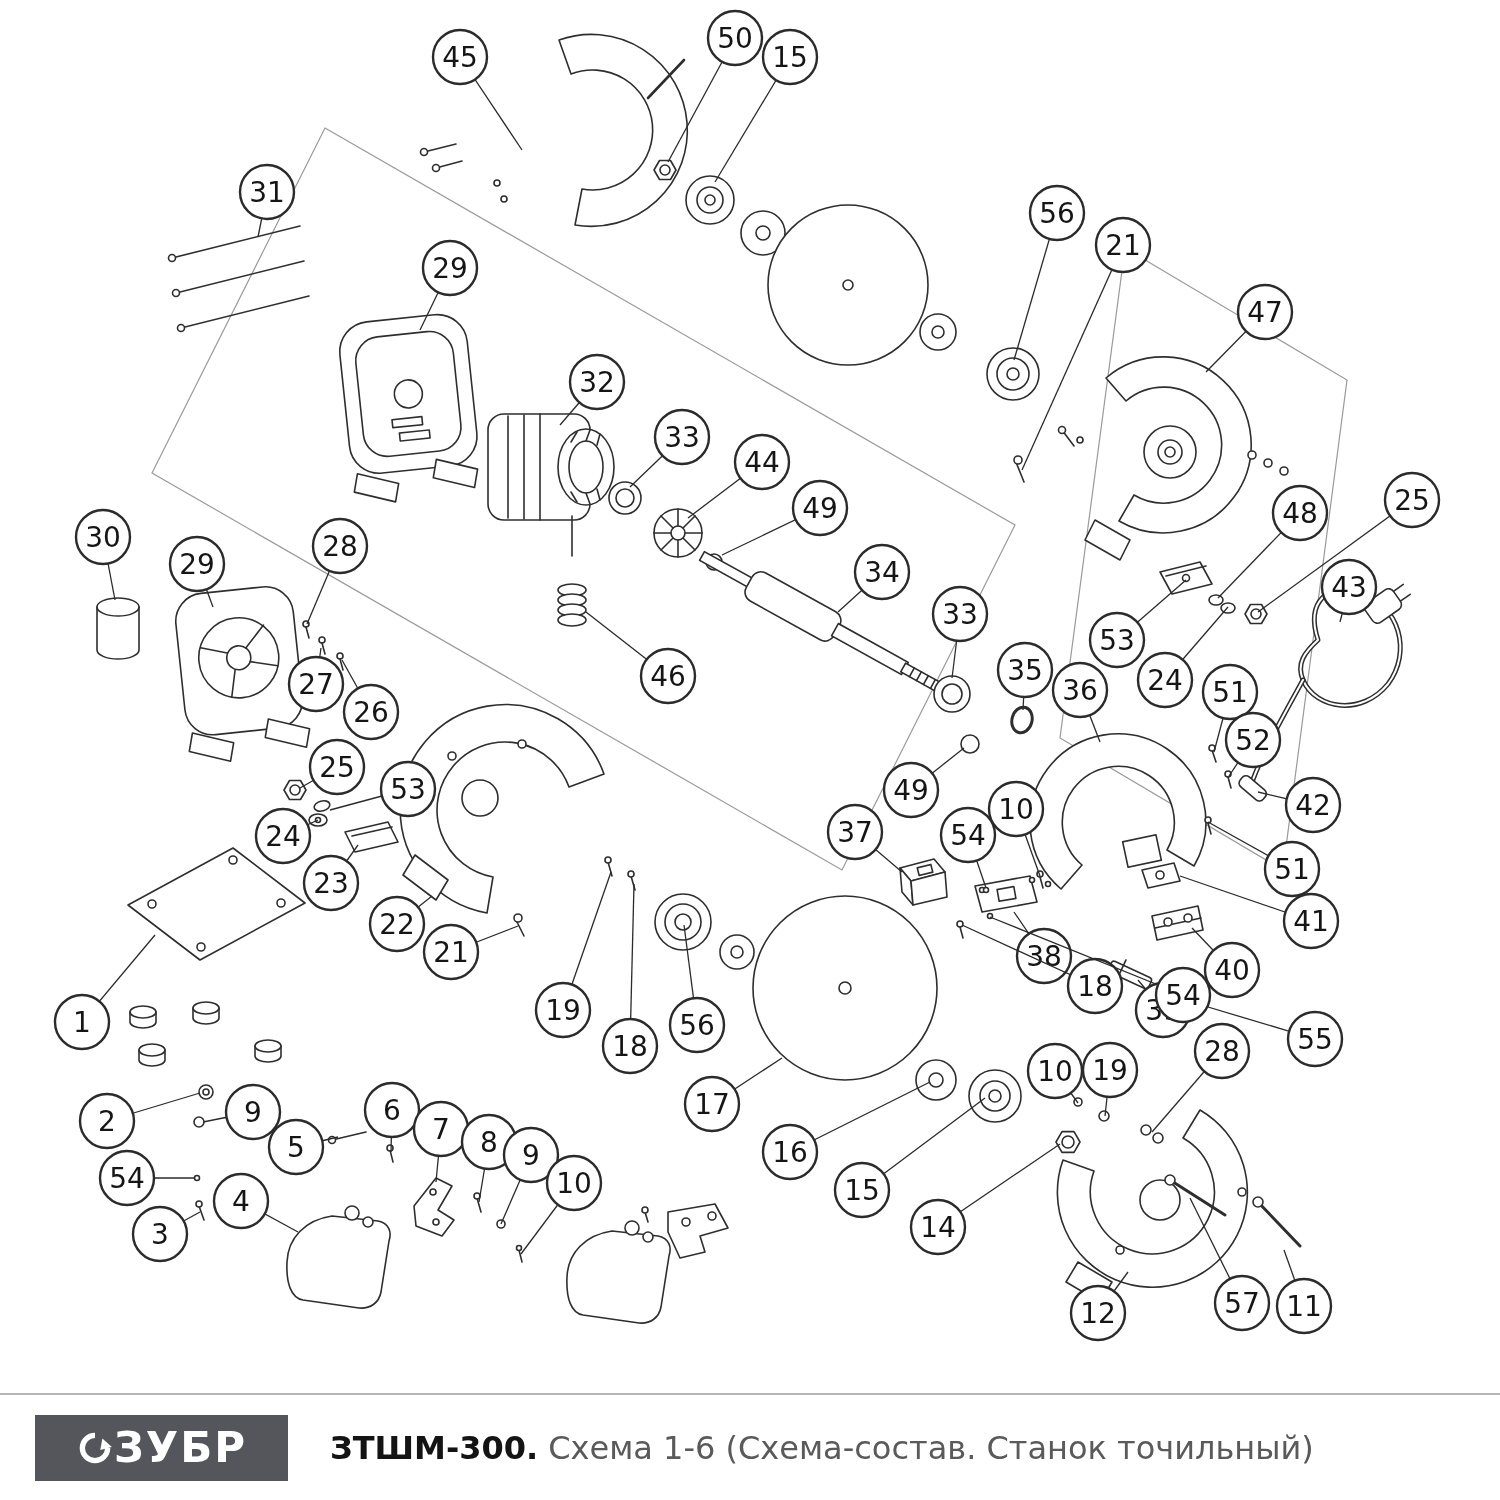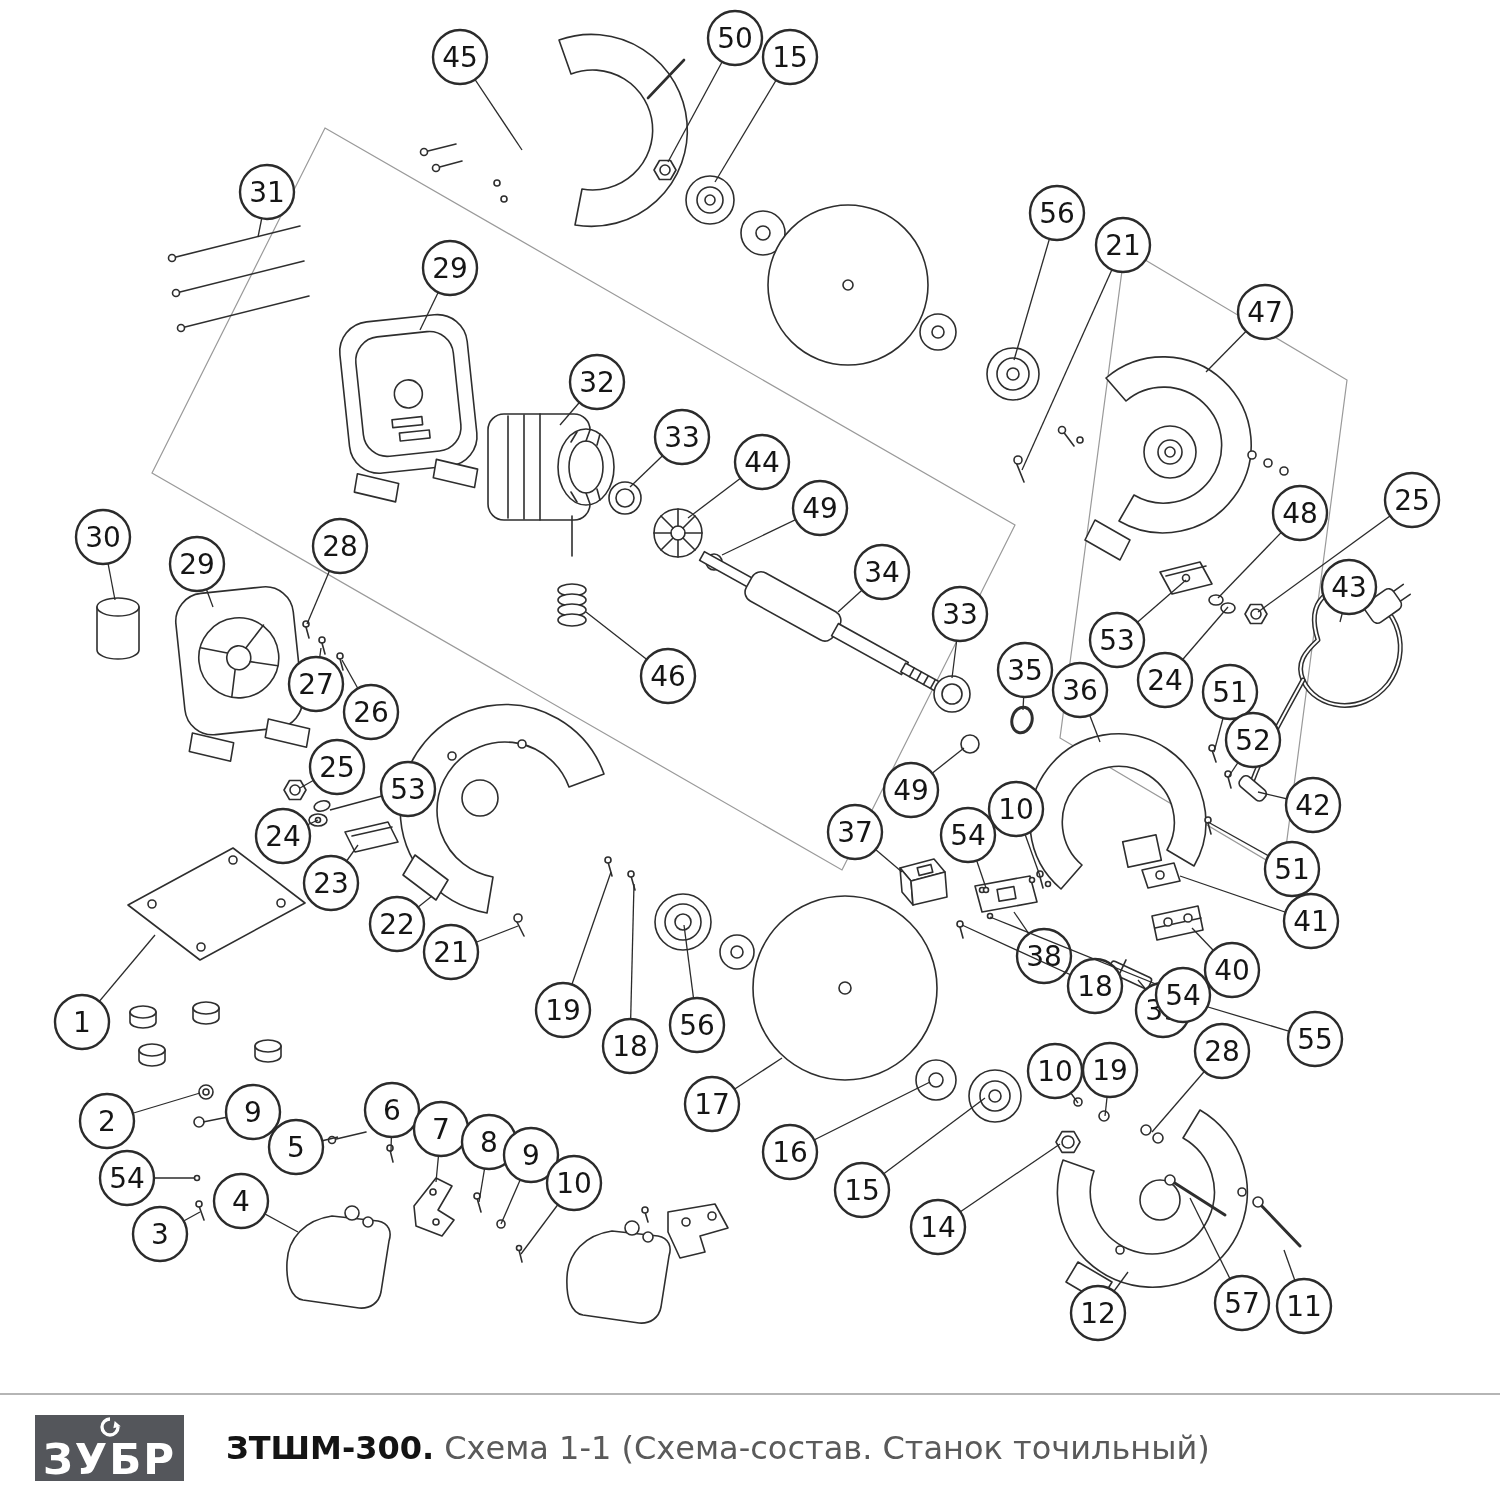--- a/index.html
+++ b/index.html
@@ -5,21 +5,21 @@
   html,body{margin:0;padding:0;background:#ffffff;}
   body{font-family:"DejaVu Sans",sans-serif;}
   .page{width:1500px;height:1500px;background:#ffffff;display:flex;flex-direction:column;overflow:hidden;justify-content:space-between;}
   #diagram{display:block;flex:0 0 auto;}
   
   #diagram .leader{stroke:#2b2b2b;stroke-width:1.3;}
   #diagram .balloon{fill:#ffffff;stroke:#2b2b2b;stroke-width:2.4;}
   #diagram .balloon-label{font-family:"DejaVu Sans",sans-serif;font-size:28px;fill:#151515;text-anchor:middle;}
   
   .footer{height:107px;border-top:2px solid #b5b5b5;box-sizing:border-box;display:flex;align-items:center;gap:42px;padding-left:35px;background:#ffffff;}
-  .logo{background:#54565b;color:#ffffff;display:flex;align-items:center;padding:0 8px;height:66px;box-sizing:border-box;flex-direction:column;}
+  .logo{background:#54565b;color:#ffffff;display:flex;align-items:center;padding:0 41px;height:66px;box-sizing:border-box;}
   .logo-text{font-size:42px;font-weight:bold;letter-spacing:2px;line-height:1;}
   .caption{font-size:32px;color:#5a5a5a;white-space:nowrap;}
   .model{font-weight:bold;color:#141414;margin-right:10px;}
 </style>
 </head>
 <body>
 
 <div class="page">
 
 <svg id="diagram" width="1500" height="1393" viewBox="0 0 1500 1393" xmlns="http://www.w3.org/2000/svg">
@@ -791,17 +791,17 @@
 
 <div class="footer">
   <div class="logo">
     <svg width="38" height="38" viewBox="0 0 36 36">
       <path d="M18,6 A12,12 0 1 0 30,18" fill="none" stroke="#ffffff" stroke-width="5"></path>
       <path d="M25,9 L34,17 L23,20 Z" fill="#ffffff"></path>
     </svg>
     <span class="logo-text">ЗУБР</span>
   </div>
   <div class="caption">
-    <span class="model">ЗТШМ-300.</span><span>Схема 1-1 (Схема-состав. Станок точильный)</span>
+    <span class="model">ЗТШМ-300.</span><span>Схема 1-6 (Схема-состав. Станок точильный)</span>
   </div>
 </div>
 
 </div>
 
 </body></html>

